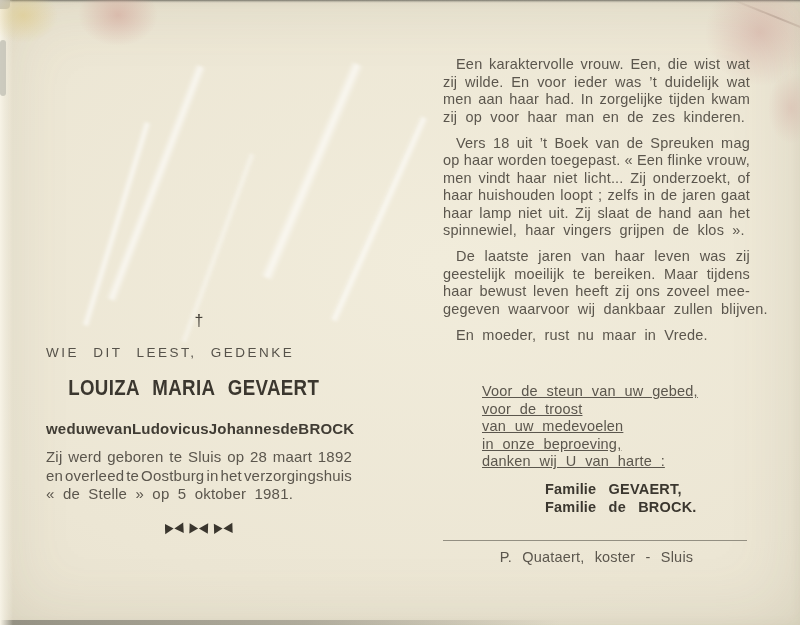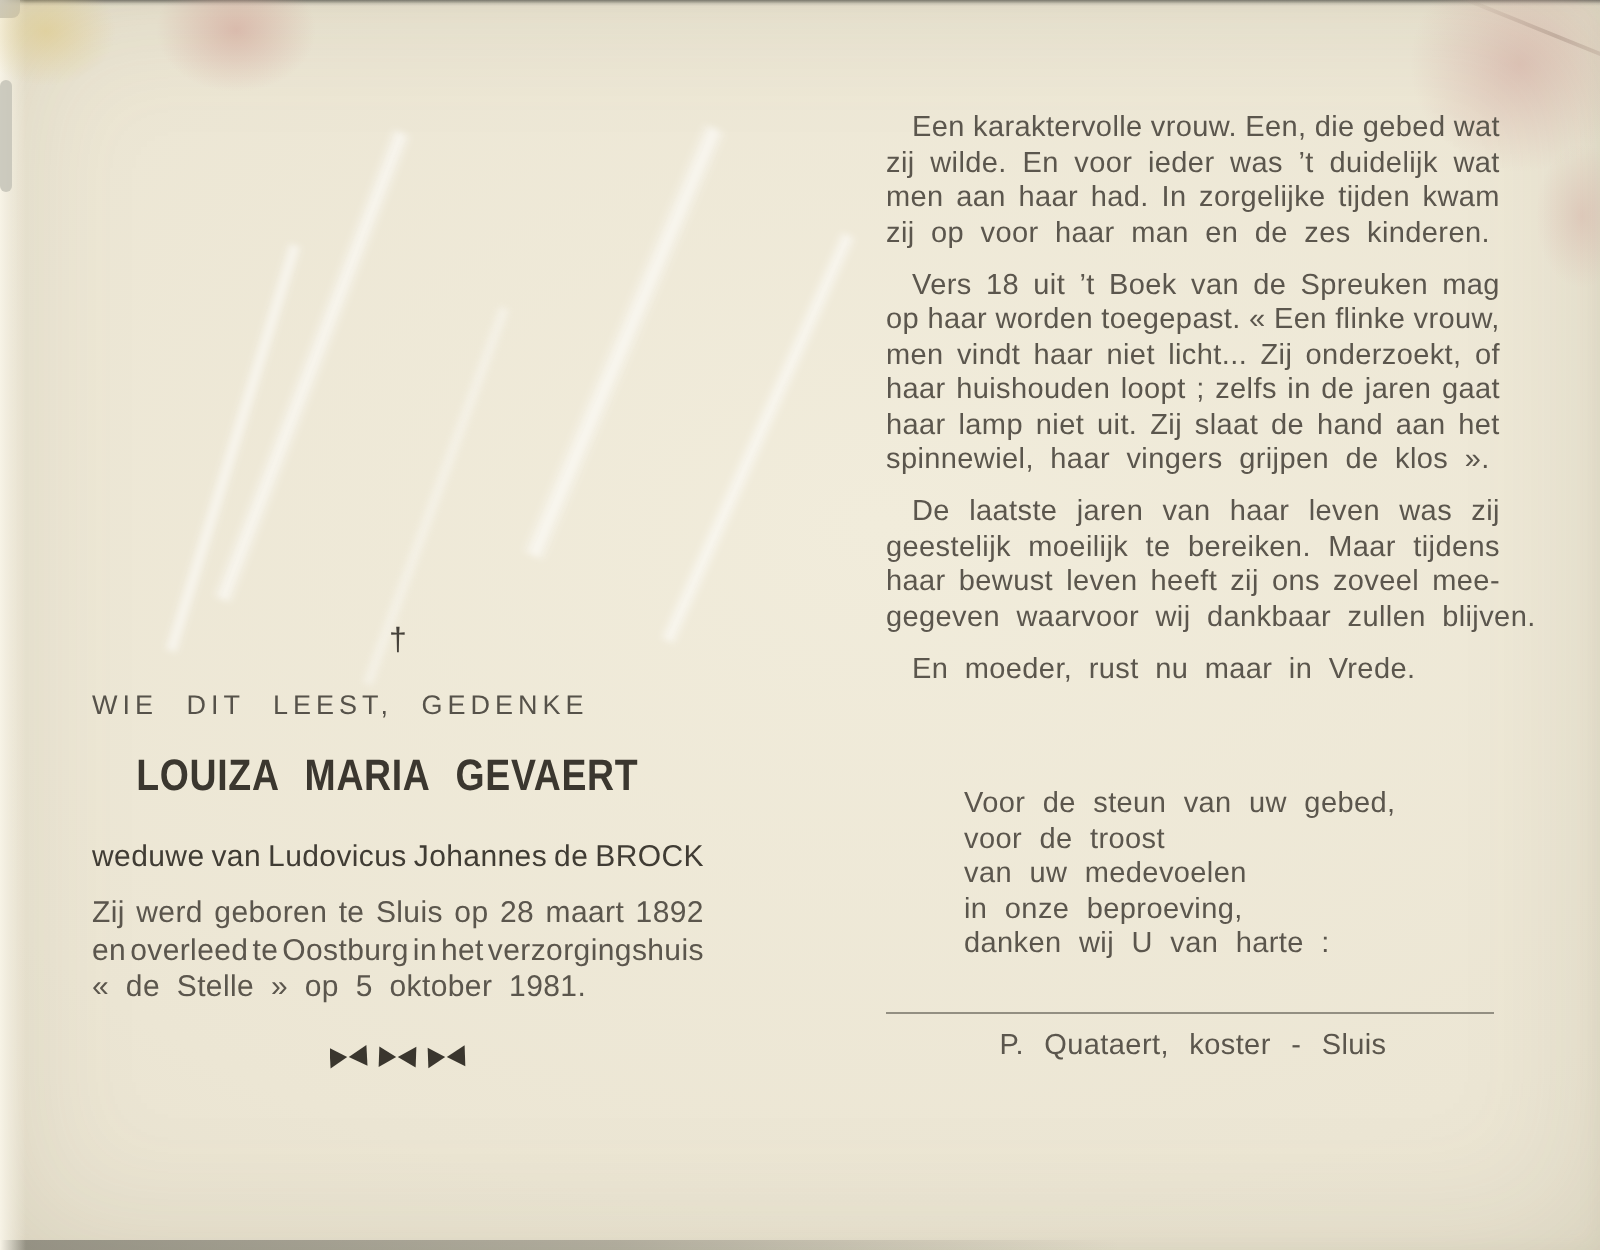--- a/index.html
+++ b/index.html
@@ -42,33 +42,33 @@
   .page{position:absolute;z-index:2;}
   .page-left{left:46px;top:312px;width:306px;}
   .page-right{left:443px;top:56px;width:307px;font-size:14.5px;}
 
   .cross{text-align:center;font-size:16px;line-height:18px;color:#45413a;}
   .heading{margin-top:15px;text-align:left;font-size:13.5px;line-height:16px;
     letter-spacing:2.5px;word-spacing:8px;color:#56524a;}
   .name{margin:13px 0 0 0;font-size:22px;line-height:27px;font-weight:bold;
     color:var(--ink_dark,#3b372f);letter-spacing:.4px;word-spacing:9px;}
   .name-inner{display:inline-block;transform:scaleX(.85);transform-origin:center;white-space:nowrap;}
-  .widow{margin-top:19px;font-weight:normal;font-size:15px;color:#403c34;}
+  .widow{margin-top:19px;font-weight:bold;font-size:15px;color:#403c34;}
   .widow .line{height:18px;line-height:18px;}
   .bio{margin-top:10px;font-size:15px;}
   .bio .line{height:18.6px;line-height:18.6px;}
   .ornament{display:block;margin:18px auto 0 auto;}
 
   .line{letter-spacing:.2px;word-spacing:4px;white-space:nowrap;}
   .line.just{display:flex;justify-content:space-between;white-space:normal;}
   .line.indent{padding-left:13px;}
   .line.center{text-align:left;white-space:normal;}
   .page-right .line{height:17.5px;line-height:17.5px;}
   .para{margin:0 0 8.5px 0;}
-  .thanks{margin-top:50px;padding-left:39px;}
+  .thanks{margin-top:39px;padding-left:39px;text-decoration:underline;}
   .thanks .line{height:17.6px;line-height:17.6px;word-spacing:4.5px;}
   .family{margin-top:9px;padding-left:102px;font-weight:bold;color:var(--ink_dark,#3b372f);}
   .family .line{height:18px;line-height:18px;word-spacing:8px;}
   .rule{margin-top:24px;width:304px;height:0;border-top:1px solid var(--rule,#938f82);}
   .footer-line{margin-top:8px;text-align:center;height:17px;line-height:17px;word-spacing:6px;letter-spacing:.2px;}
 </style>
 </head>
 <body>
 
 <div class="layer vignette"></div>
@@ -146,21 +146,21 @@
 </div>
 
 <div class="page page-right">
   <div class="para">
       <div class="line indent just">
         <span>Een</span>
         <span>karaktervolle</span>
         <span>vrouw.</span>
         <span>Een,</span>
         <span>die</span>
-        <span>gebed</span>
+        <span>wist</span>
         <span>wat</span>
       </div>
       <div class="line just">
         <span>zij</span>
         <span>wilde.</span>
         <span>En</span>
         <span>voor</span>
         <span>ieder</span>
         <span>was</span>
         <span>’t</span>
@@ -270,15 +270,19 @@
   <div class="para">
       <div class="line indent">En moeder, rust nu maar in Vrede.</div>
     </div>
   <div class="thanks">
     <div class="line">Voor de steun van uw gebed,</div>
     <div class="line">voor de troost</div>
     <div class="line">van uw medevoelen</div>
     <div class="line">in onze beproeving,</div>
     <div class="line">danken wij U van harte :</div>
   </div>
+  <div class="family">
+    <div class="line">Familie GEVAERT,</div>
+    <div class="line">Familie de BROCK.</div>
+  </div>
   <div class="rule"></div>
   <div class="footer-line">P. Quataert, koster - Sluis</div>
 </div>
 
 </body></html>

